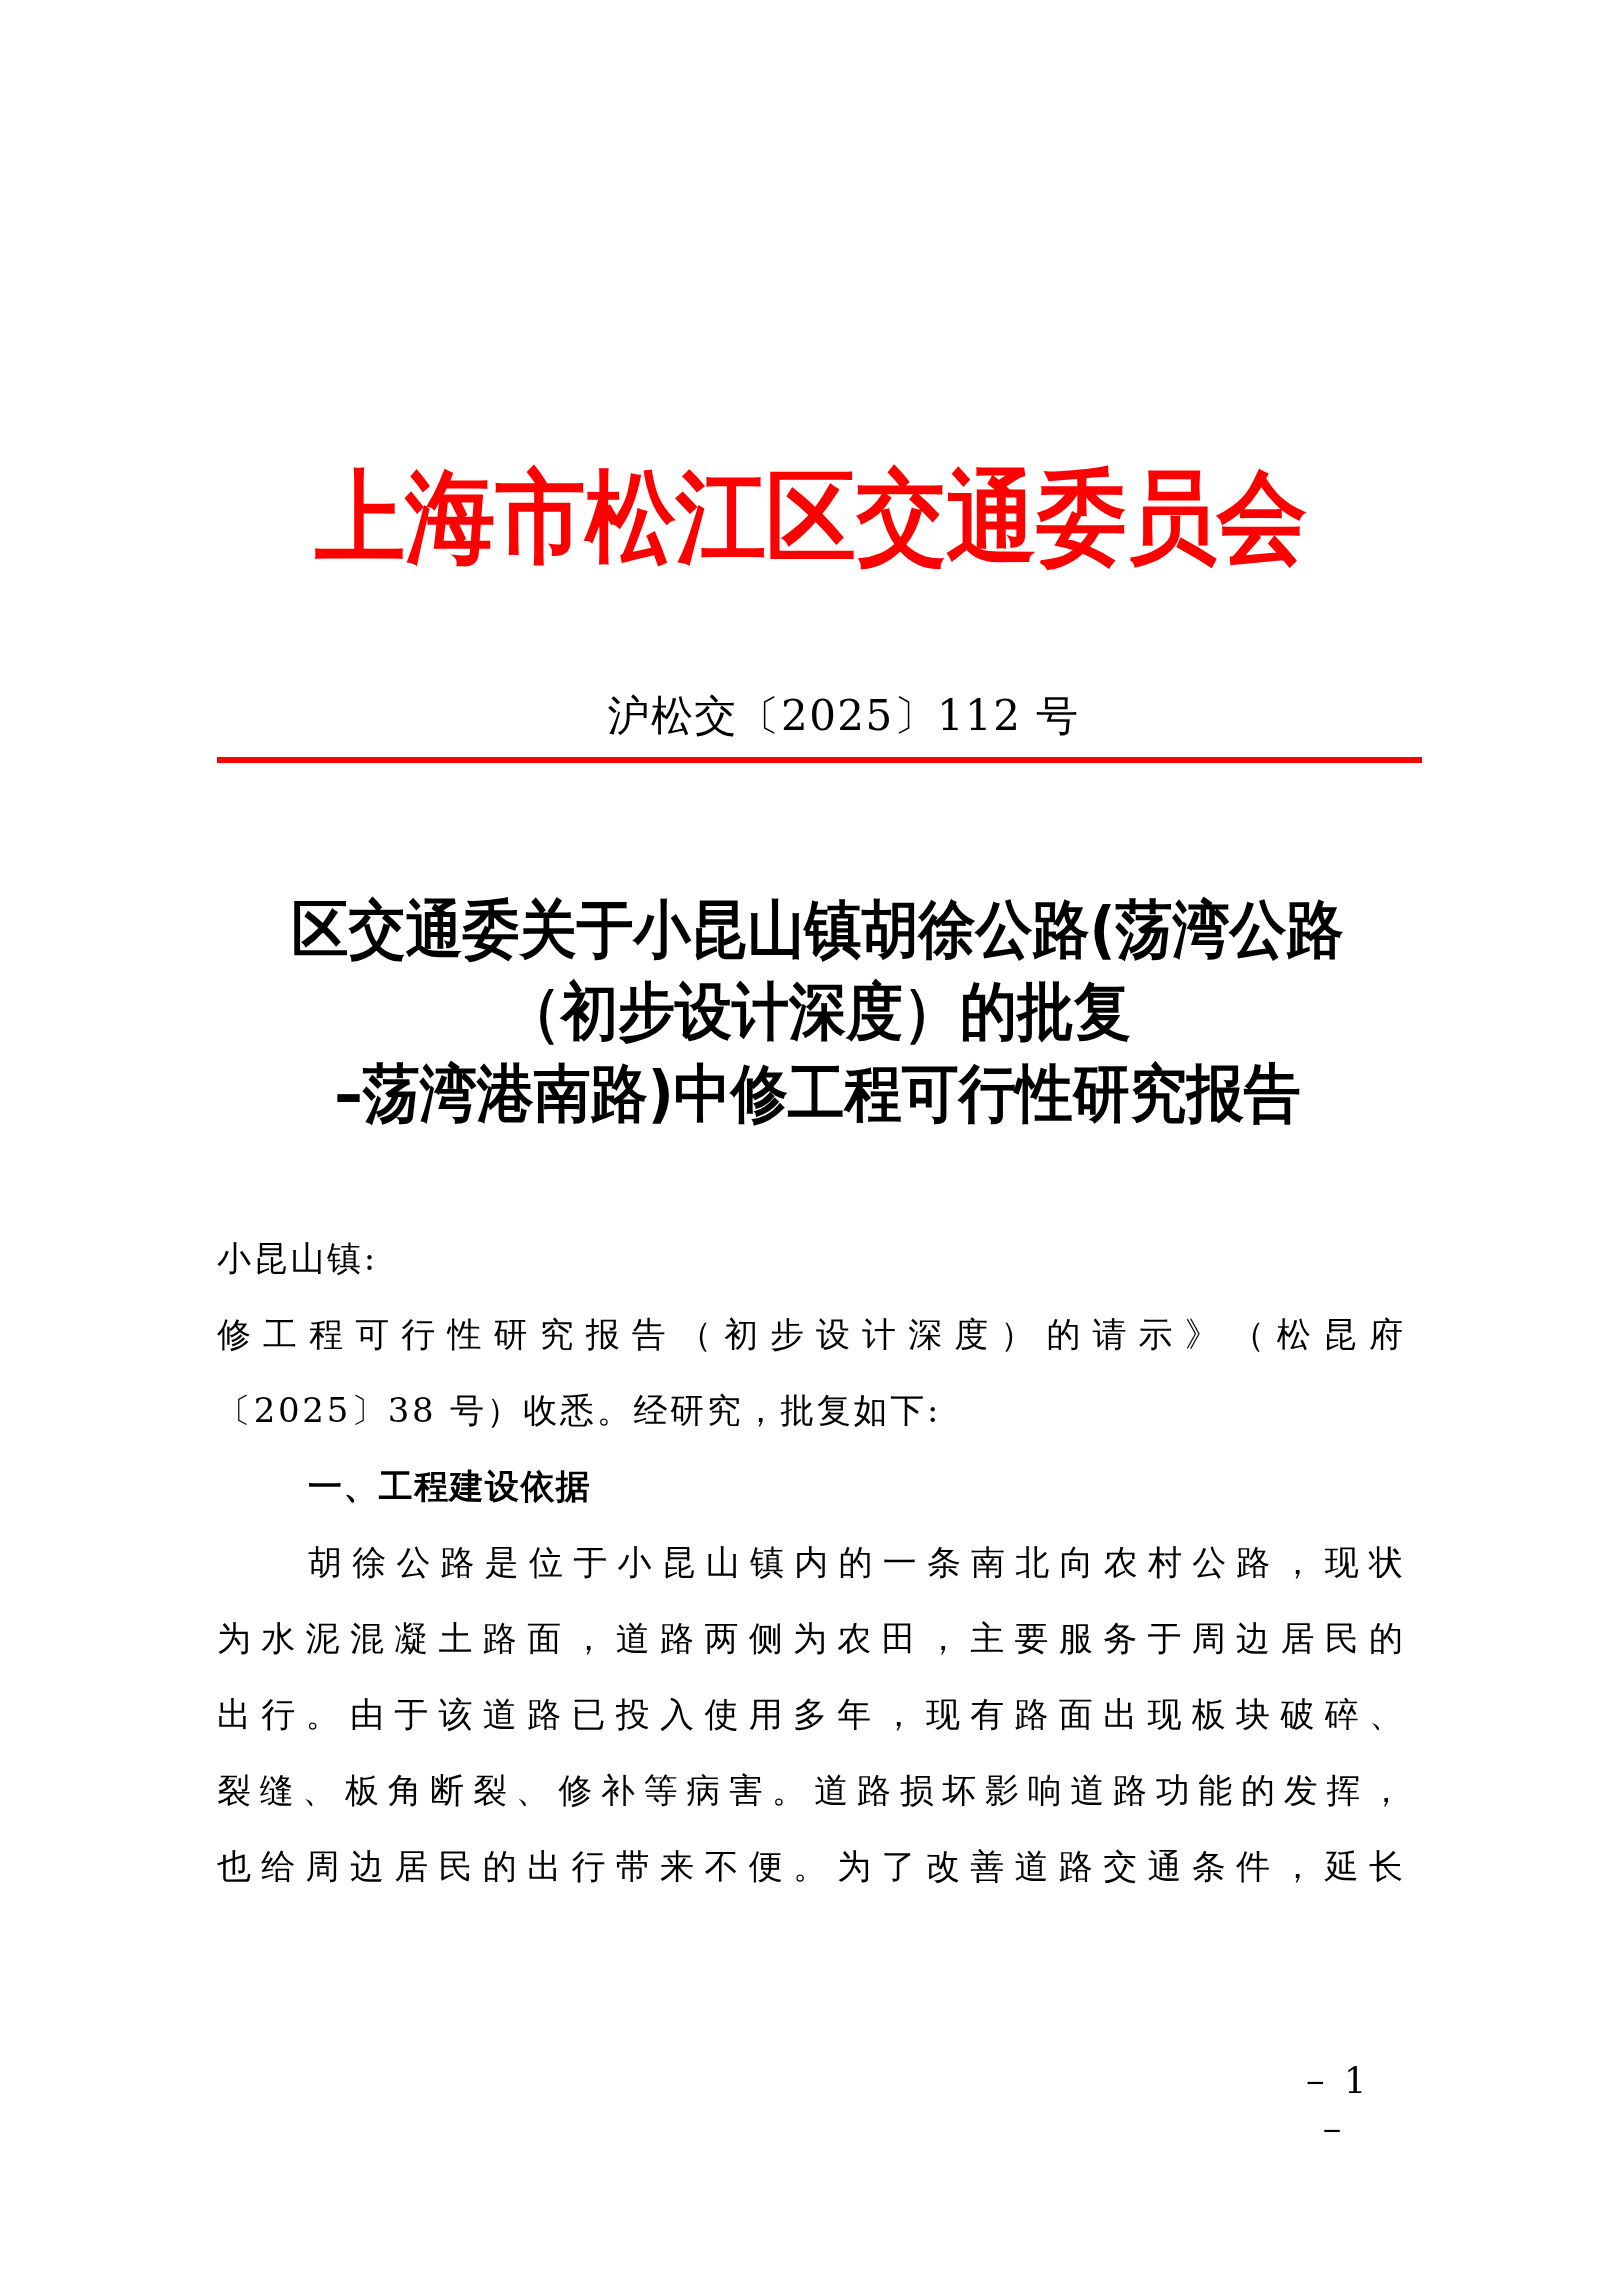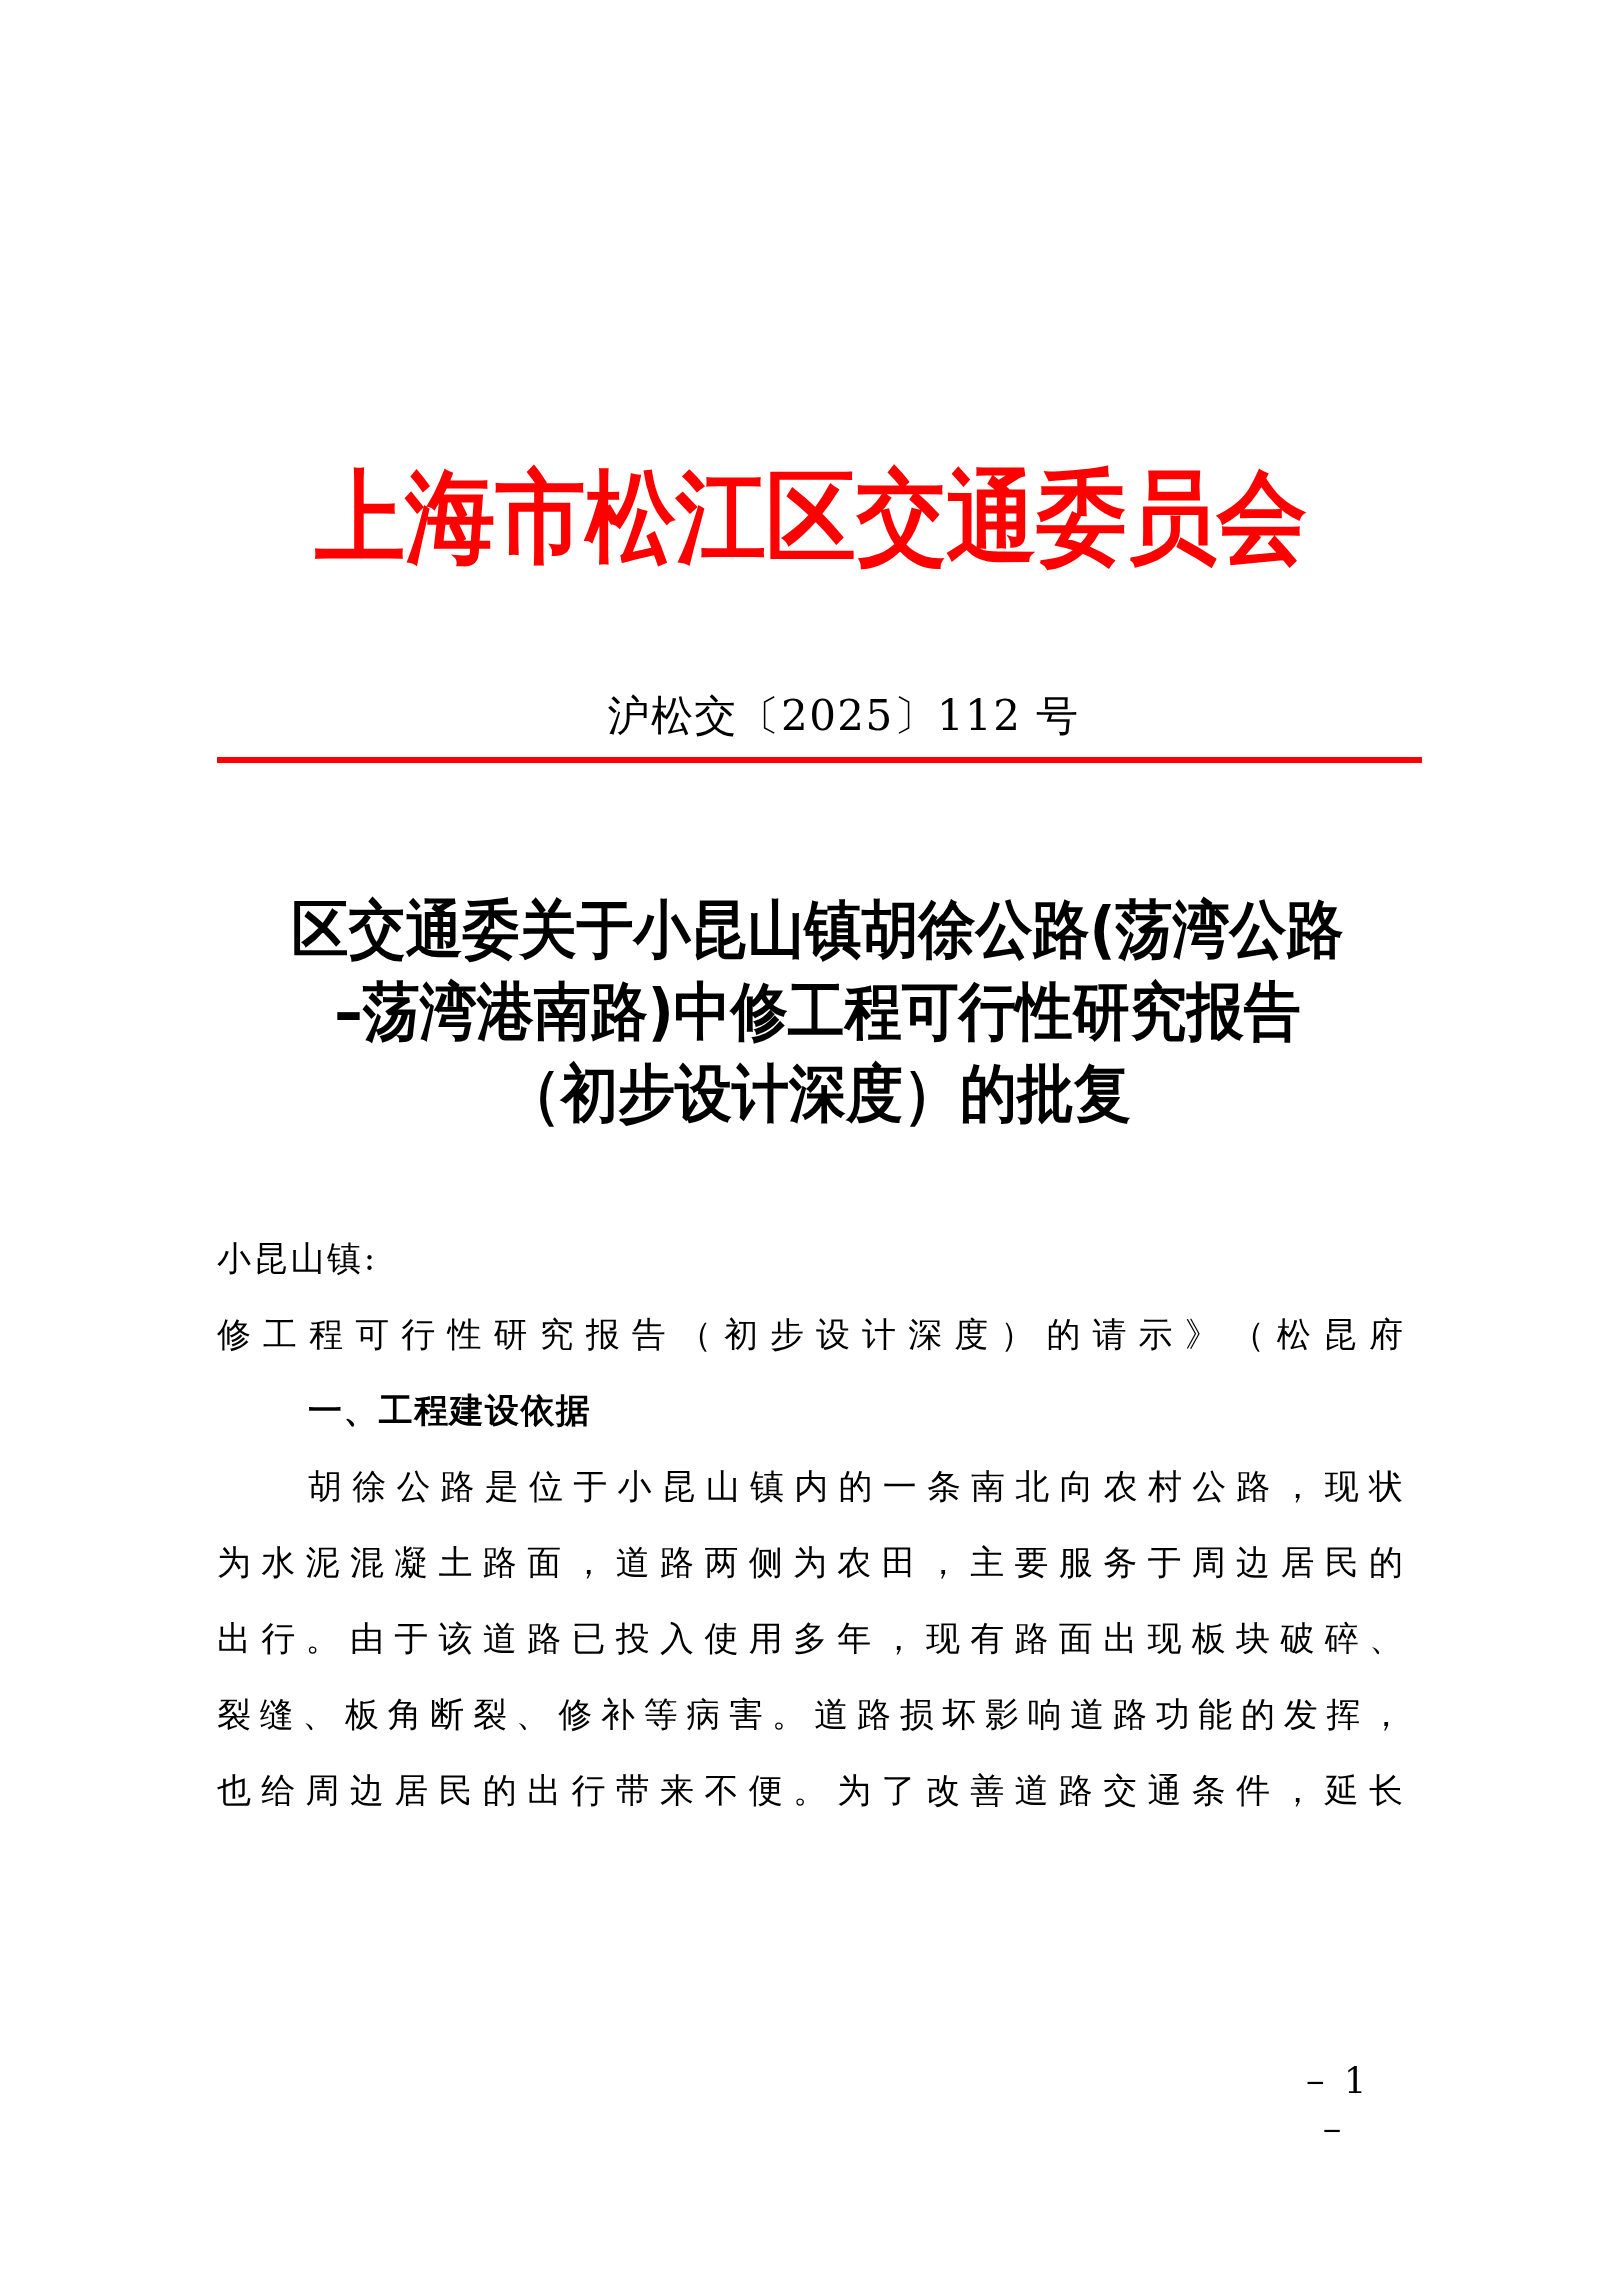--- a/index.html
+++ b/index.html
@@ -70,28 +70,29 @@
     <span>员</span>
     <span>会</span>
   </div>
 
   <div class="doc-number">沪松交〔2025〕112 号</div>
 
   <div class="red-rule"></div>
 
   <div class="title-block">
     <div class="title-line"><span>区交通委关于小昆山镇胡徐公路(荡湾公路</span></div>
+    <div class="title-line"><span>（初步设计深度）的批复</span></div>
     <div class="title-line"><span>–荡湾港南路)中修工程可行性研究报告</span></div>
-    <div class="title-line"><span>（初步设计深度）的批复</span></div>
   </div>
 
   <div class="body-text">
     <div class="line noj">小昆山镇:</div>
 
     <div class="line">修工程可行性研究报告（初步设计深度）的请示》（松昆府</div>
+    <div class="line noj">〔2025〕38 号）收悉。经研究，批复如下:</div>
 
     <div class="line indent section-heading">一、工程建设依据</div>
 
     <div class="line indent">胡徐公路是位于小昆山镇内的一条南北向农村公路，现状</div>
     <div class="line">为水泥混凝土路面，道路两侧为农田，主要服务于周边居民的</div>
     <div class="line">出行。由于该道路已投入使用多年，现有路面出现板块破碎、</div>
     <div class="line">裂缝、板角断裂、修补等病害。道路损坏影响道路功能的发挥，</div>
     <div class="line">也给周边居民的出行带来不便。为了改善道路交通条件，延长</div>
   </div>
 

